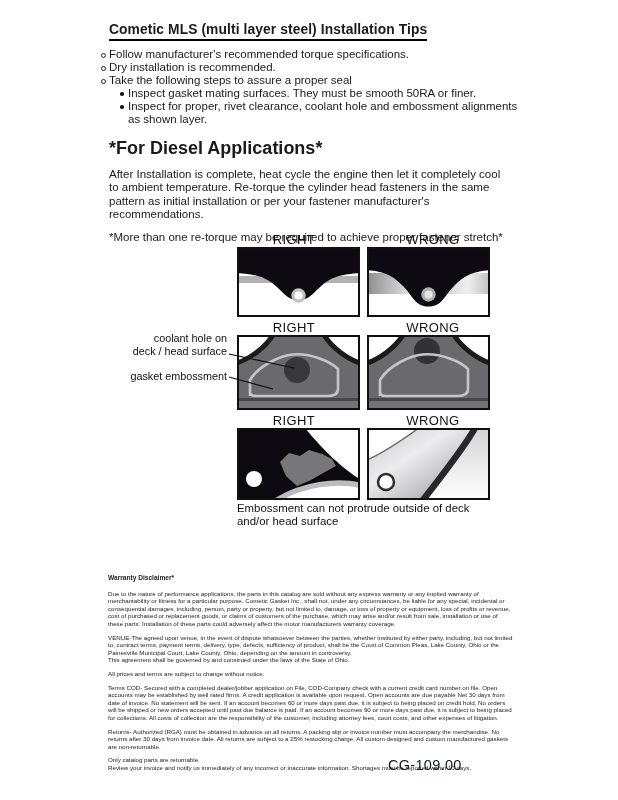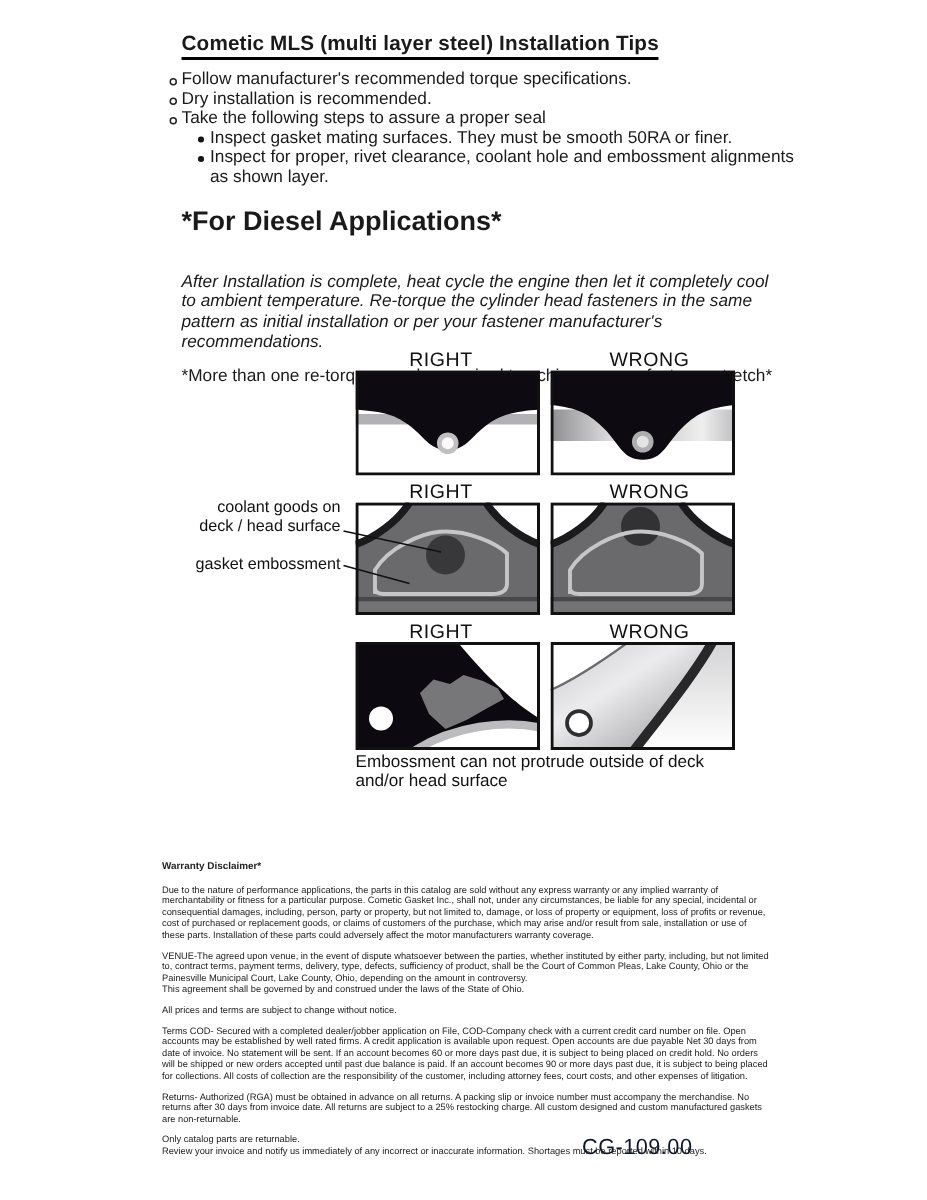--- a/index.html
+++ b/index.html
@@ -1,31 +1,31 @@
 <!DOCTYPE html>
 <html><head>
 <meta charset="utf-8">
 <style>
   html,body{margin:0;padding:0;background:#fff;}
   .page{position:relative;width:618px;height:800px;background:#ffffff;overflow:hidden;
         font-family:"Liberation Sans", sans-serif;color:#1a1a1a;}
   
-  .main{position:absolute;left:112px;top:20px;width:424px;}
+  .main{position:absolute;left:100px;top:20px;width:424px;}
   .title{margin-left:9px;display:inline-block;font-size:13.8px;font-weight:bold;
          border-bottom:2px solid #000;padding-bottom:2px;letter-spacing:.1px;}
   ul.tips{list-style:none;margin:7px 0 0 0;padding:0;font-size:11.5px;line-height:13px;}
   ul.tips li{position:relative;padding-left:9px;}
   ul.tips li.lvl1::before{content:"";position:absolute;left:1px;top:4.5px;width:3.2px;height:3.2px;
          border:1px solid #222;border-radius:50%;}
   ul.tips li.lvl2{margin-left:19px;}
   ul.tips li.lvl2::before{content:"";position:absolute;left:1px;top:5px;width:3.6px;height:3.6px;
          background:#151515;border-radius:50%;}
   .diesel-h{margin:12px 0 0 9px;font-size:18px;font-weight:bold;}
   .para{margin:5px 0 0 9px;font-size:11.5px;line-height:13.4px;width:408px;}
-  .para.p2{margin-top:24px;width:402px;font-style:italic;}
+  .para.p2{margin-top:9px;width:402px;}
   .note{margin:9px 0 0 9px;font-size:11.5px;}
   
   .diagrams{position:absolute;left:237px;top:232px;width:253px;}
   .dg-head{display:flex;gap:25px;font-size:13px;letter-spacing:.4px;color:#111;}
   .dg-head span{width:123px;text-align:center;}
   .dg-row{display:flex;gap:7px;position:relative;}
   .dg-row svg{display:block;}
   .caption{font-size:11.4px;line-height:12.5px;margin-top:2px;color:#111;}
   .caption.center{text-align:center;}
   .mt{margin-top:3px;}
@@ -117,21 +117,21 @@
         <path d="M123,0 H87 C95,13 111,24 123,28 Z" fill="#ffffff"></path>
         <path d="M36,0 C28,13 12,24 0,28" stroke="#1b1b1d" stroke-width="5" fill="none"></path>
         <path d="M87,0 C95,13 111,24 123,28" stroke="#1b1b1d" stroke-width="5" fill="none"></path>
         <rect y="63" width="123" height="3" fill="#47474a"></rect>
         <rect y="66" width="123" height="9" fill="#737375"></rect>
         <circle cx="60" cy="16" r="13" fill="#323235"></circle>
         <path d="M13,61 V45 C22,30 44,20.5 56,19.5 C74,18 94,27 101,34 V54 C101,59 97,61 91,61 H19 C15,61 13,59.5 13,57 Z" fill="none" stroke="#c6c6c8" stroke-width="2.6"></path>
         <rect x="1" y="1" width="121" height="73" fill="none" stroke="#111" stroke-width="2"></rect>
       </svg>
       <div class="r2-labels">
-        <div>coolant goods on</div>
+        <div>coolant hole on</div>
         <div>deck / head surface</div>
         <div class="r2-label2">gasket embossment</div>
       </div>
       <svg class="r2-lines" width="255" height="80" viewBox="0 0 255 80">
         <line x1="116" y1="22" x2="181" y2="36" stroke="#111" stroke-width="1.1"></line>
         <line x1="116" y1="45" x2="160" y2="57" stroke="#111" stroke-width="1.1"></line>
       </svg>
     </div>
 
     <div class="dg-head mt">

